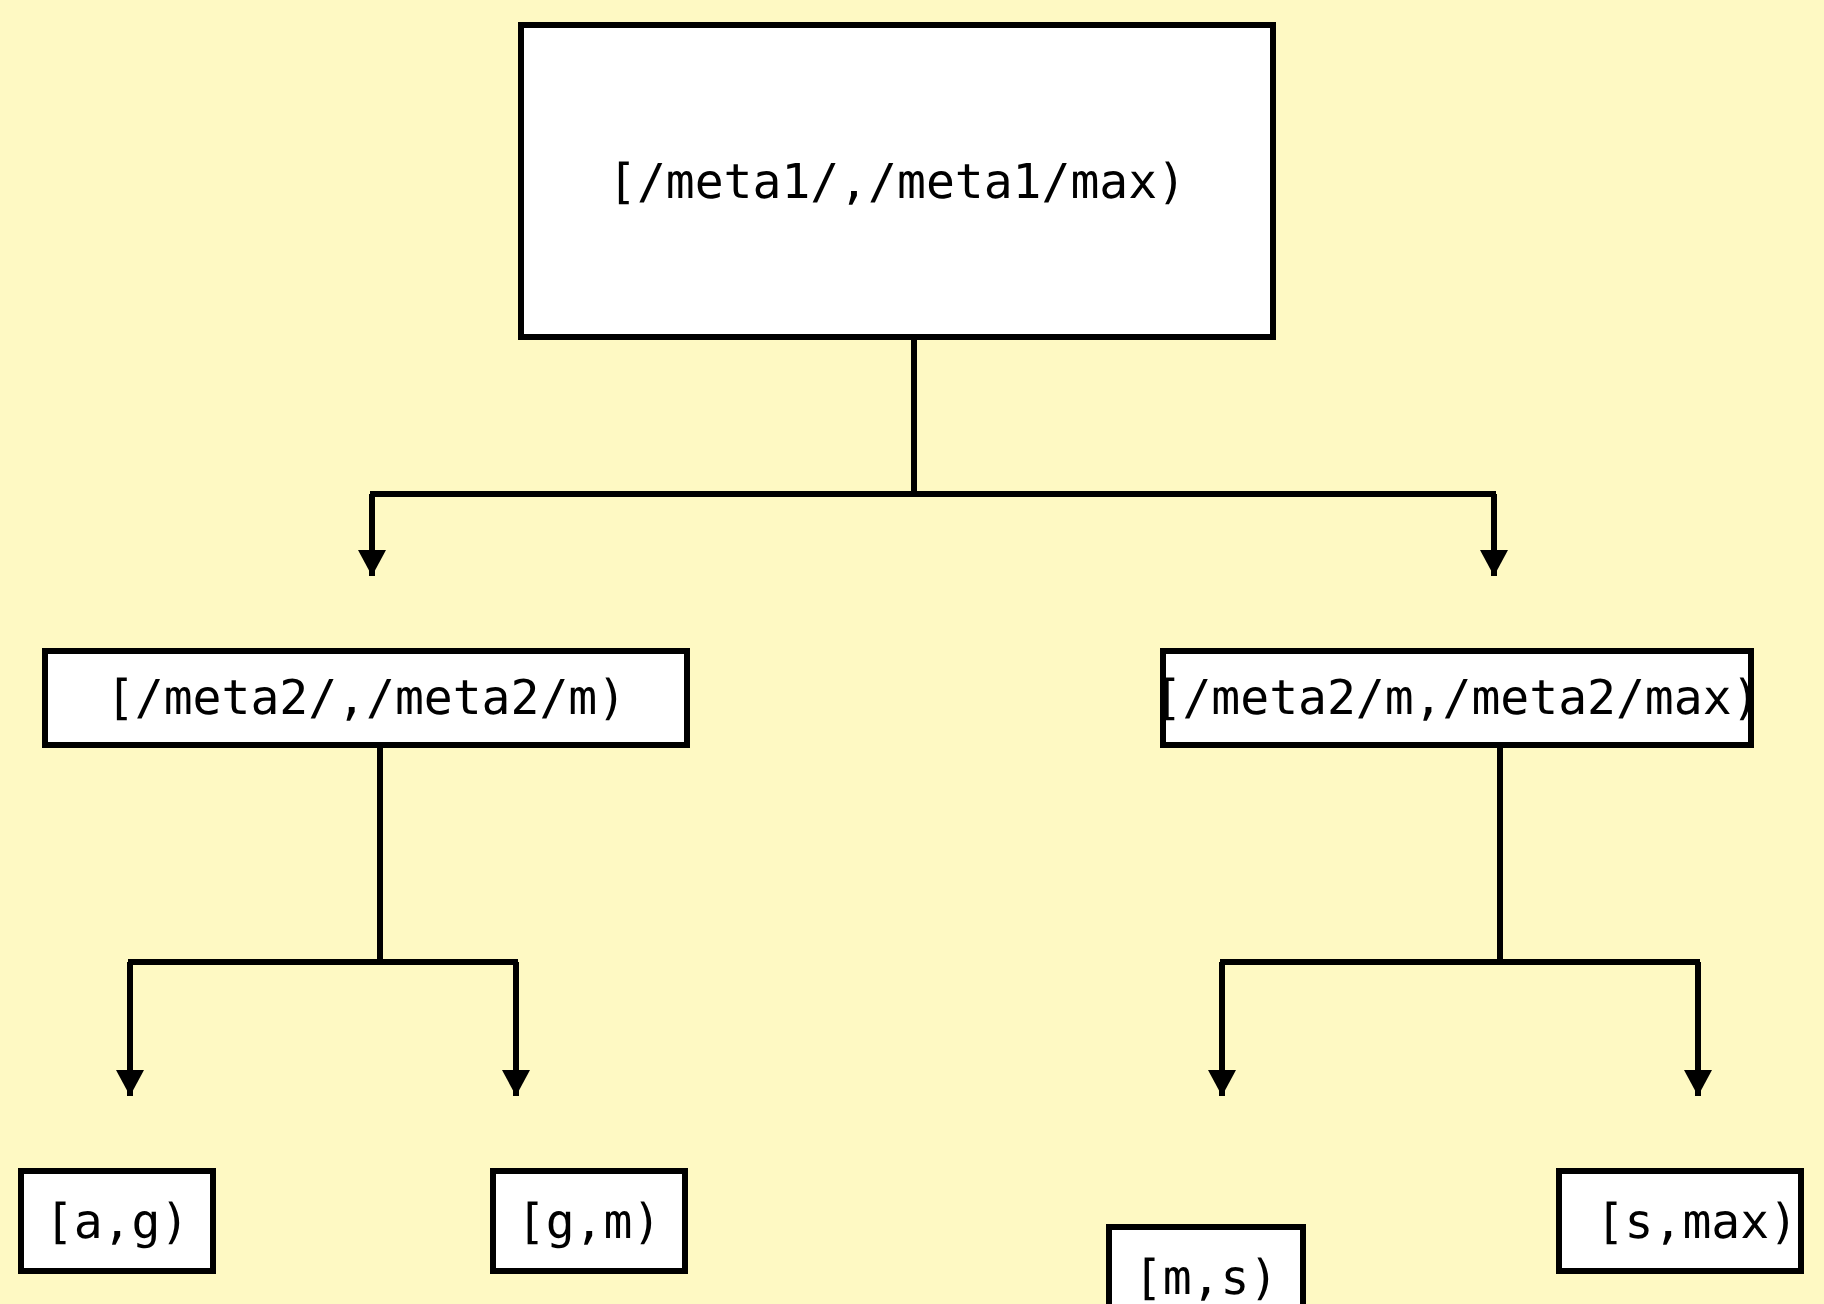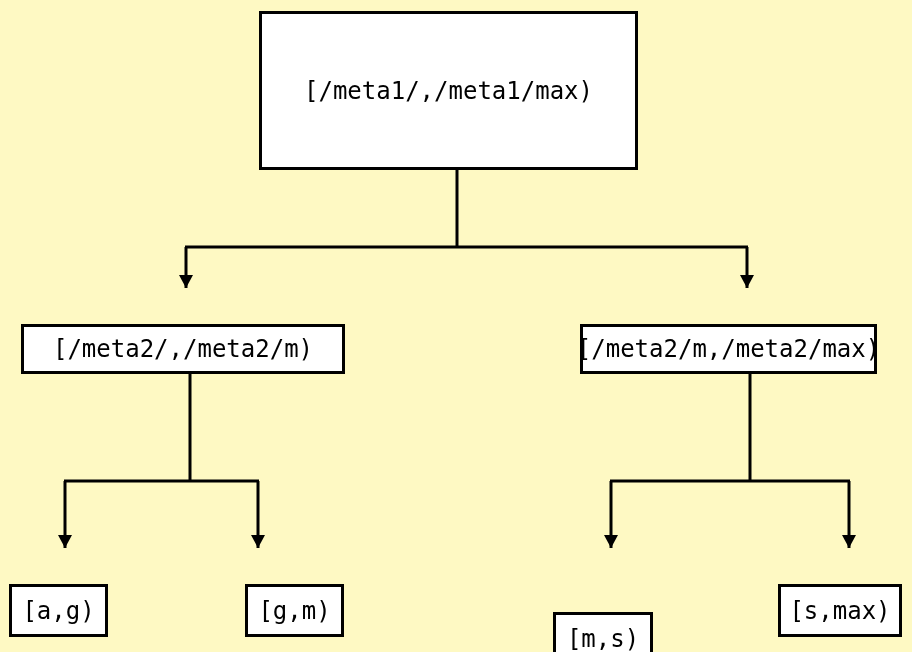--- a/index.html
+++ b/index.html
@@ -96,17 +96,17 @@
   </div>
 
   <div class="node-box" style="left:205px; top:584px; width:99px; height:53px;margin-left:40px;">
     <span class="node-label">[g,m)</span>
   </div>
 
   <div class="node-box" style="left:553px; top:612px; width:100px; height:53px;">
     <span class="node-label">[m,s)</span>
   </div>
 
-  <div class="node-box" style="left:778px; top:584px; width:124px; height:53px;">
+  <div class="node-box" style="left:778px; top:584px; width:124px; height:53px;justify-content:flex-end;">
     <span class="node-label">[s,max)</span>
   </div>
 
 </div>
 
 </body></html>

